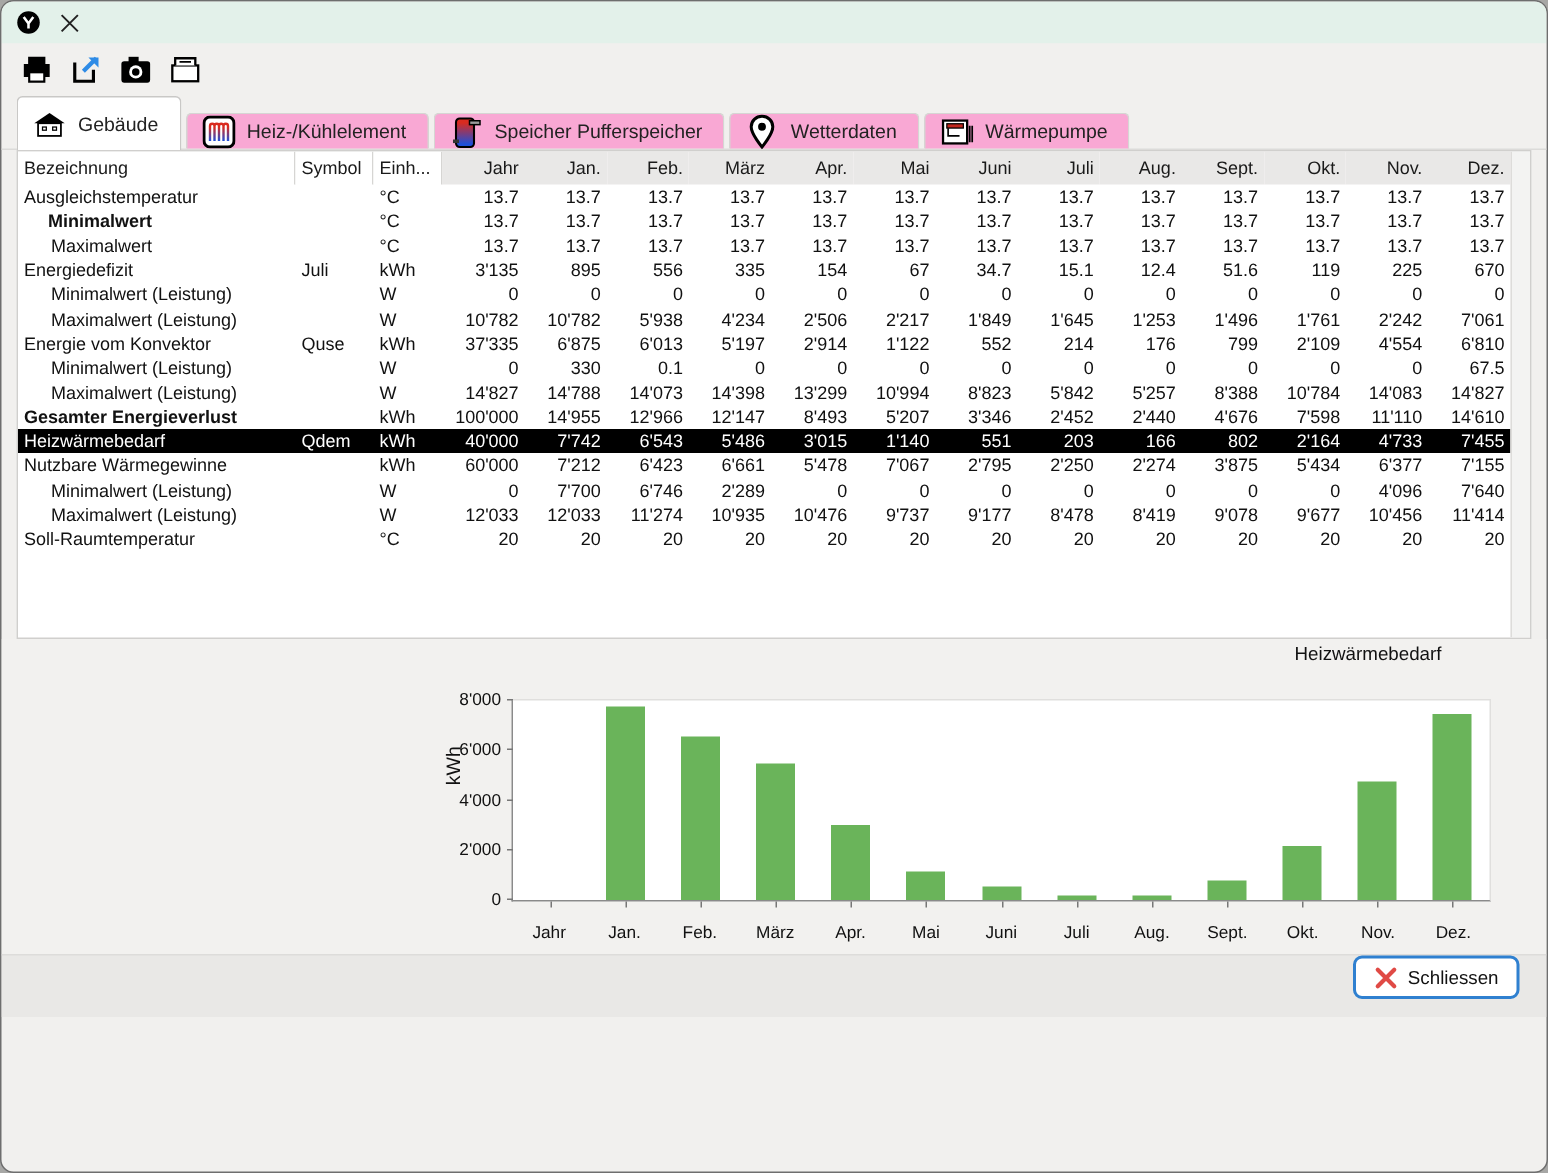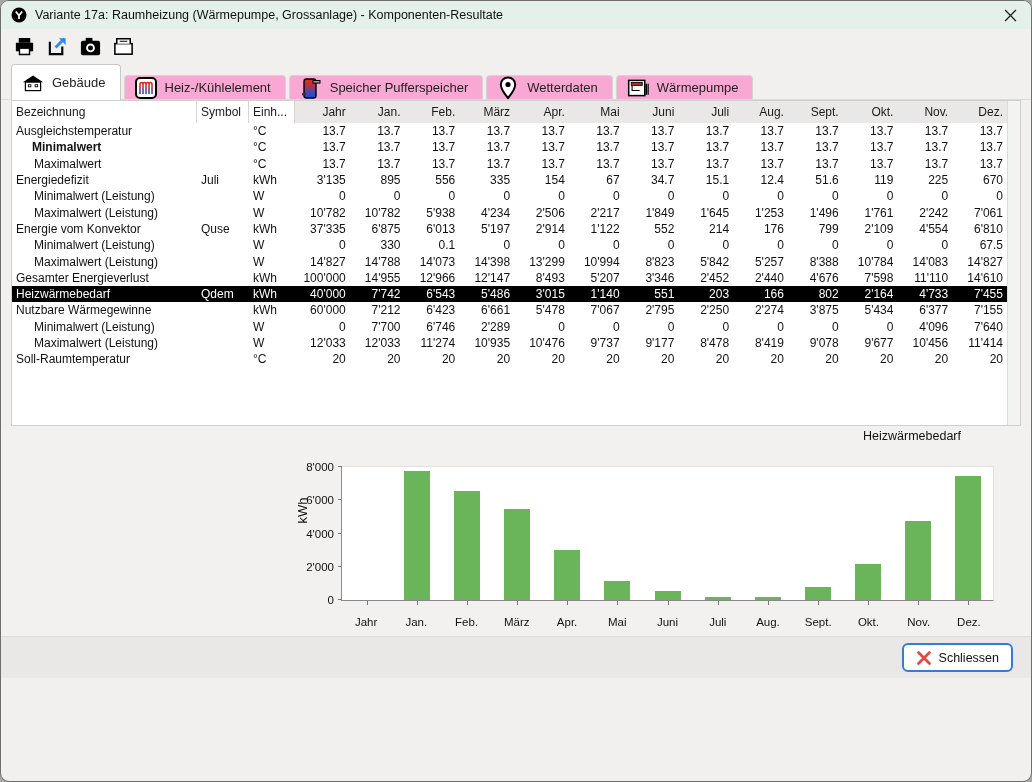--- a/index.html
+++ b/index.html
@@ -37,36 +37,35 @@
   .ylab{position:absolute;left:288px;top:50%;transform:translateY(-28px) rotate(-90deg);transform-origin:center;font-size:13px;color:#111;}
   .ytick{position:absolute;right:100%;margin-right:8px;transform:translateY(6px);font-size:11.5px;color:#111;white-space:nowrap;}
   .ytickmark{position:absolute;right:100%;width:4px;height:1px;background:#777;}
   .bars{position:absolute;inset:0;display:flex;align-items:flex-end;}
   .slot{flex:1;position:relative;height:100%;display:flex;align-items:flex-end;justify-content:center;}
   .slot .xtick{position:absolute;bottom:-5px;left:50%;width:1px;height:4px;background:#777;}
   .bar{width:26px;background:#6ab45a;}
   .xlabels{position:absolute;left:340px;right:37px;bottom:8px;display:flex;}
   .xlabels span{flex:1;text-align:center;font-size:11.5px;color:#111;}
   
-  .footer{height:42px;background:#e9e8e6;border-top:1px solid #dddcda;display:flex;align-items:center;justify-content:flex-end;padding:0 18px;}
+  .footer{height:42px;background:#e9e8e6;border-top:1px solid #dddcda;display:flex;align-items:flex-start;justify-content:flex-end;padding:0 18px;}
   .closebtn{display:flex;align-items:center;gap:7px;background:#fff;border:2px solid #2f80d0;border-radius:6px;height:29px;padding:0 12px;font-size:12.5px;color:#111;cursor:pointer;font-family:"Liberation Sans",sans-serif;}
 </style>
 </head>
 <body>
 
 <div class="window">
 
   <div class="titlebar">
     <span class="app-ico">
       <svg width="16" height="16" viewBox="0 0 16 16">
           <circle cx="8" cy="8" r="7.5" fill="#000"></circle>
           <path d="M8 8.6 L4.8 4.4 M8 8.6 L11.2 4.4 M8 8.6 L8 12" stroke="#fff" stroke-width="1.7" fill="none"></path>
         </svg>
     </span>
-    <span class="ttl">Variante 17a: Raumheizung (Wärmepumpe, Grossanlage) - Komponenten-Resultate</span>
     <span class="close">
       <svg width="13" height="13" viewBox="0 0 12 12">
           <path d="M1 1 L11 11 M11 1 L1 11" stroke="#222" stroke-width="1.2"></path>
         </svg>
     </span>
   </div>
 
   <div class="toolbar">
     <span class="tbtn">
       <svg width="23" height="23" viewBox="0 0 24 24">
@@ -343,21 +342,21 @@
             <div class="c num">10'994</div>
             <div class="c num">8'823</div>
             <div class="c num">5'842</div>
             <div class="c num">5'257</div>
             <div class="c num">8'388</div>
             <div class="c num">10'784</div>
             <div class="c num">14'083</div>
             <div class="c num">14'827</div>
           </div>
           <div class="trow">
-            <div class="c" style="padding-left: 4px;">Gesamter Energieverlust</div>
+            <div class="c" style="padding-left: 4px; font-weight: bold;">Gesamter Energieverlust</div>
             <div class="c"></div>
             <div class="c">kWh</div>
             <div class="c num">100'000</div>
             <div class="c num">14'955</div>
             <div class="c num">12'966</div>
             <div class="c num">12'147</div>
             <div class="c num">8'493</div>
             <div class="c num">5'207</div>
             <div class="c num">3'346</div>
             <div class="c num">2'452</div>

